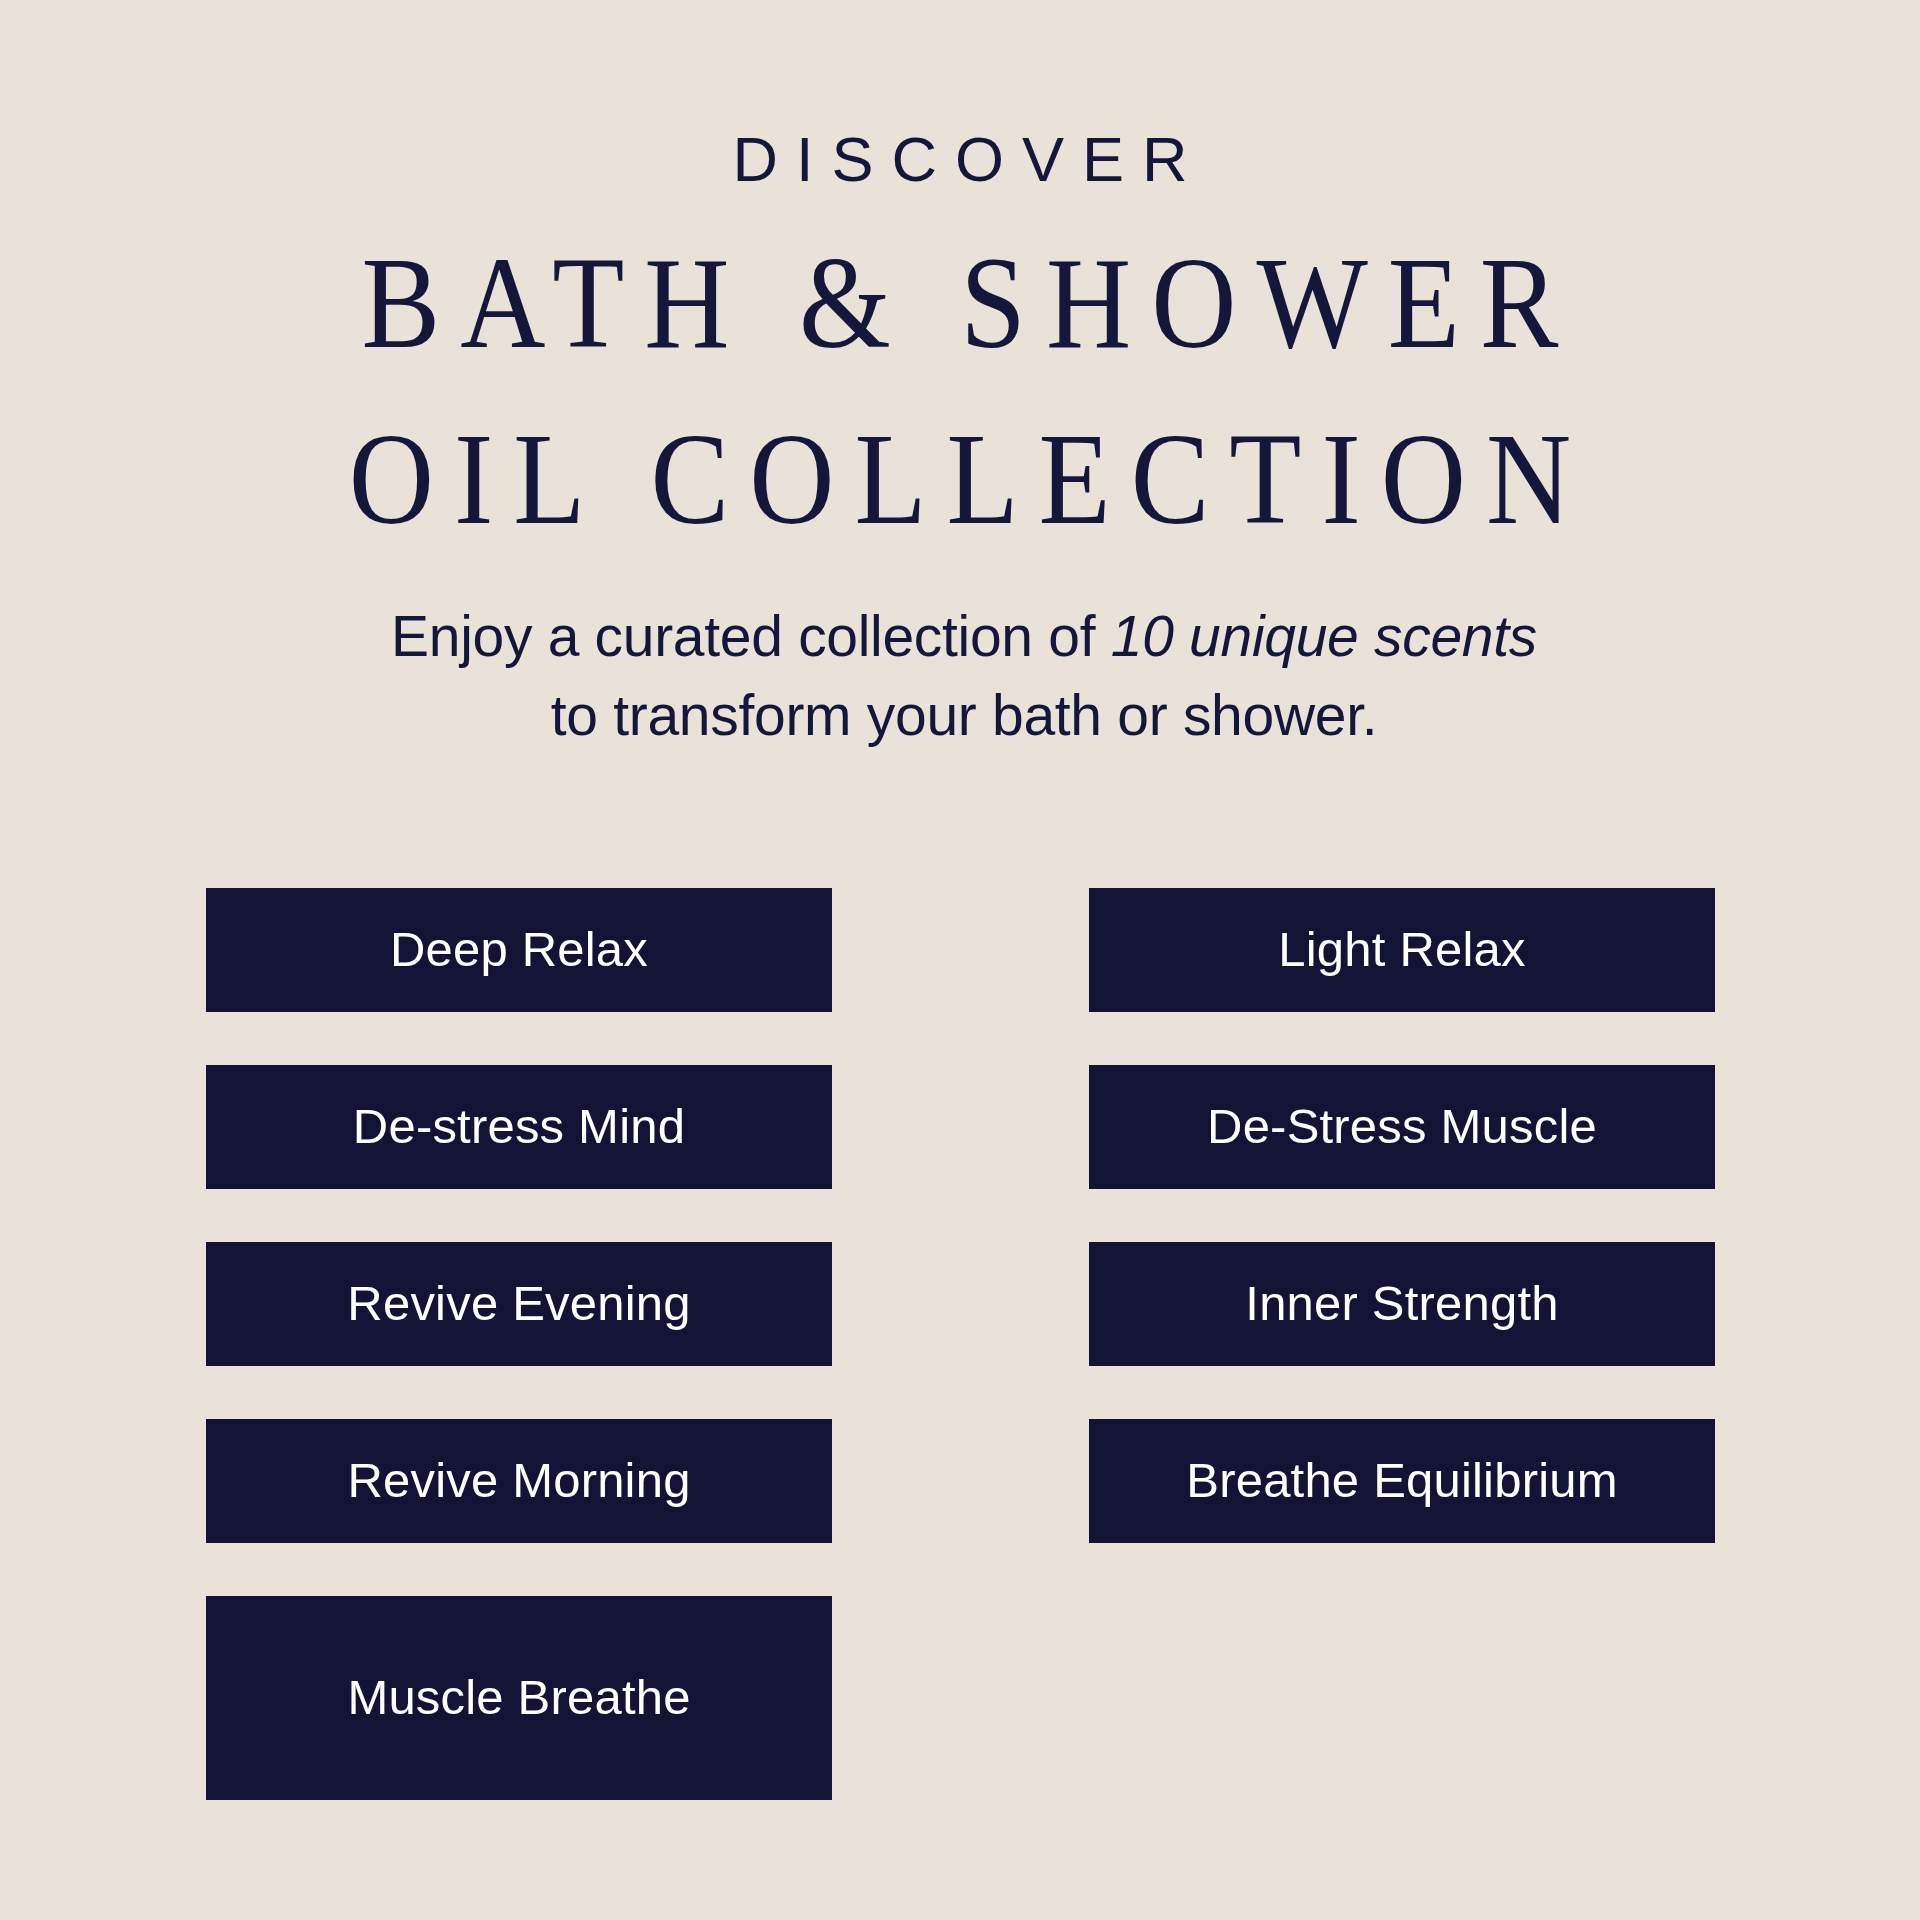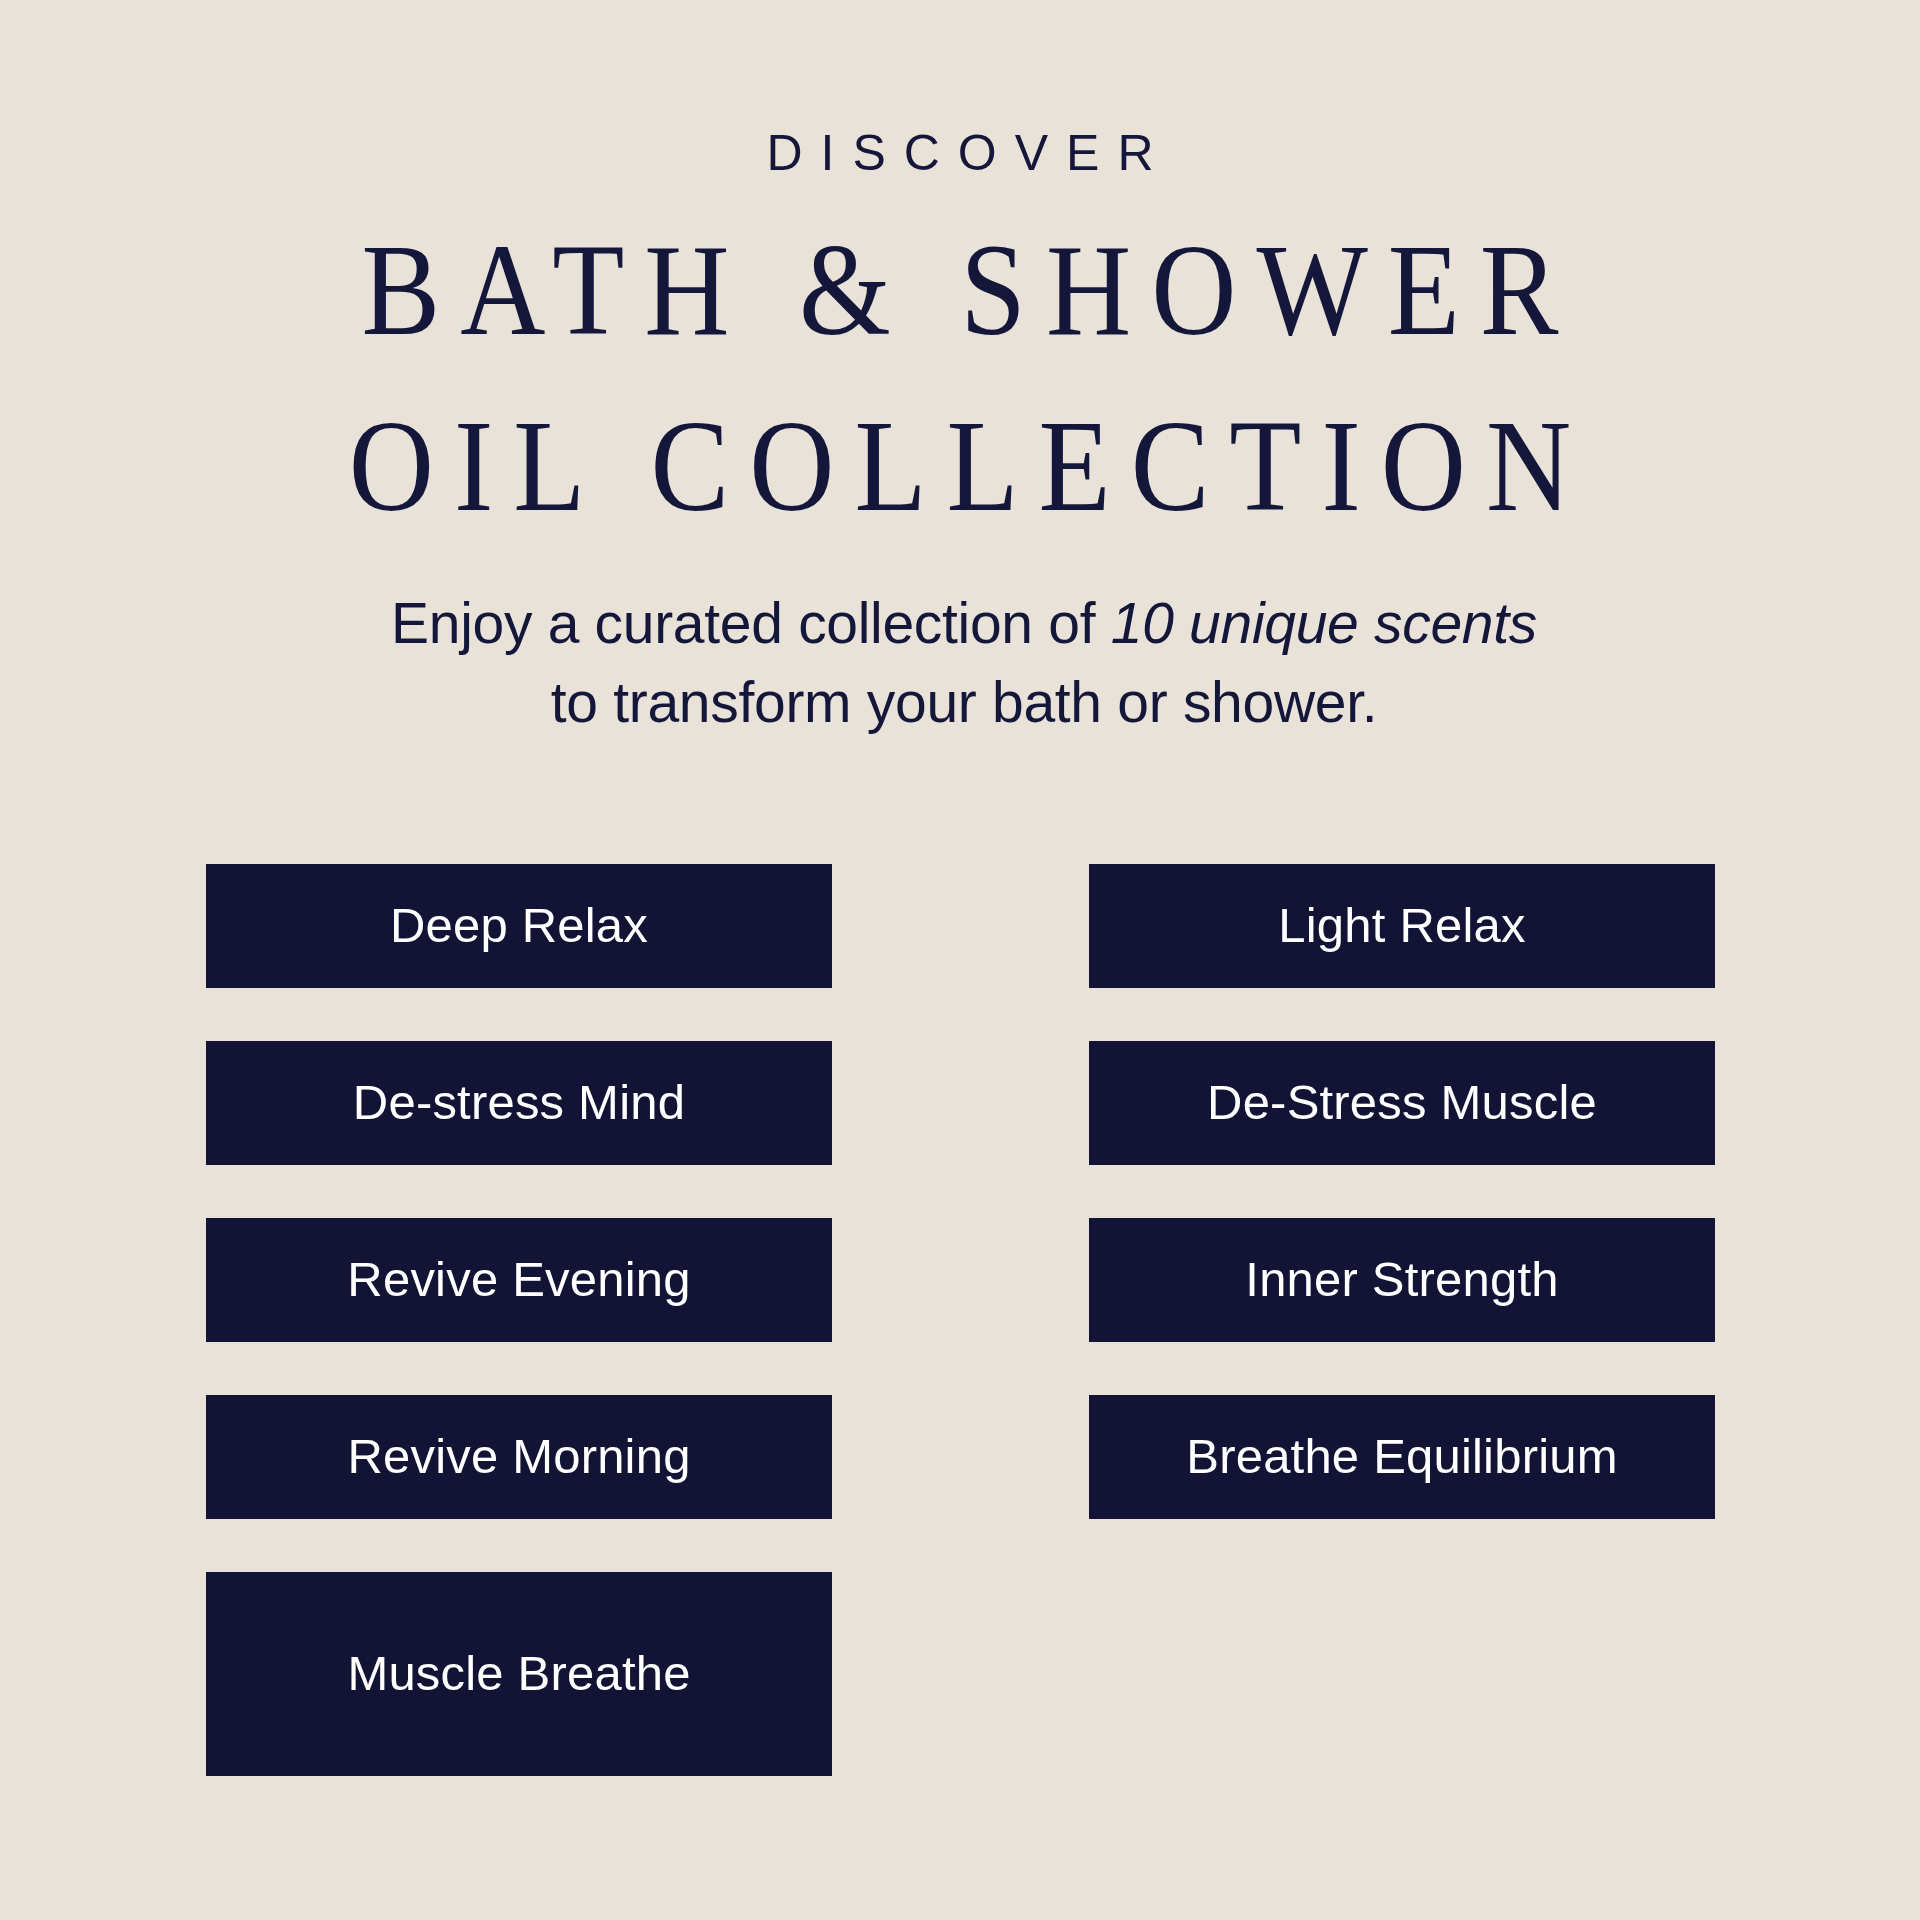--- a/index.html
+++ b/index.html
@@ -28,21 +28,21 @@
     left: 0;
     top: 0;
     width: 1920px;
     text-align: center;
   }
 
   .eyebrow {
     margin-top: 128px;
     font-family: "Liberation Sans", sans-serif;
     font-weight: 400;
-    font-size: 50px;
+    font-size: 63px;
     line-height: 1;
     letter-spacing: 18px;
     text-indent: 18px;
     color: #15173A;
   }
 
   .title-line {
     font-family: "Liberation Serif", serif;
     font-weight: 400;
     color: #15173A;
@@ -82,21 +82,21 @@
     font-style: italic;
   }
   .subtitle-line {
     display: block;
   }
 
   
   .grid {
     position: absolute;
     left: 206px;
-    top: 864px;
+    top: 888px;
     width: 1512px;
     display: grid;
     grid-template-columns: 626px 626px;
     column-gap: 257px;
     row-gap: 53px;
     align-items: start;
   }
 
   .chip {
     background: #131435;

